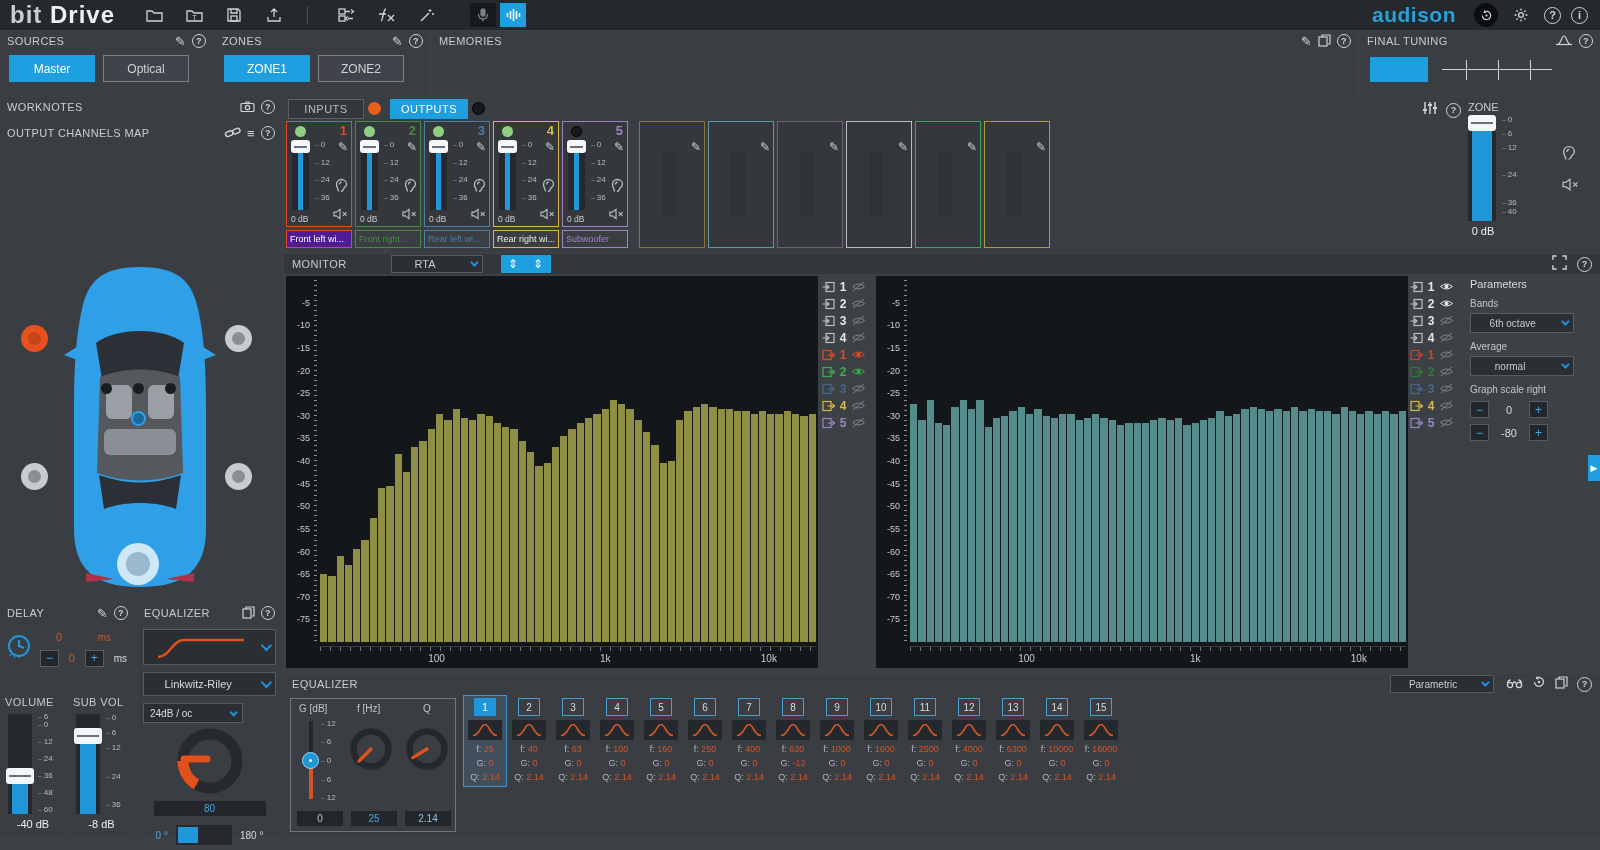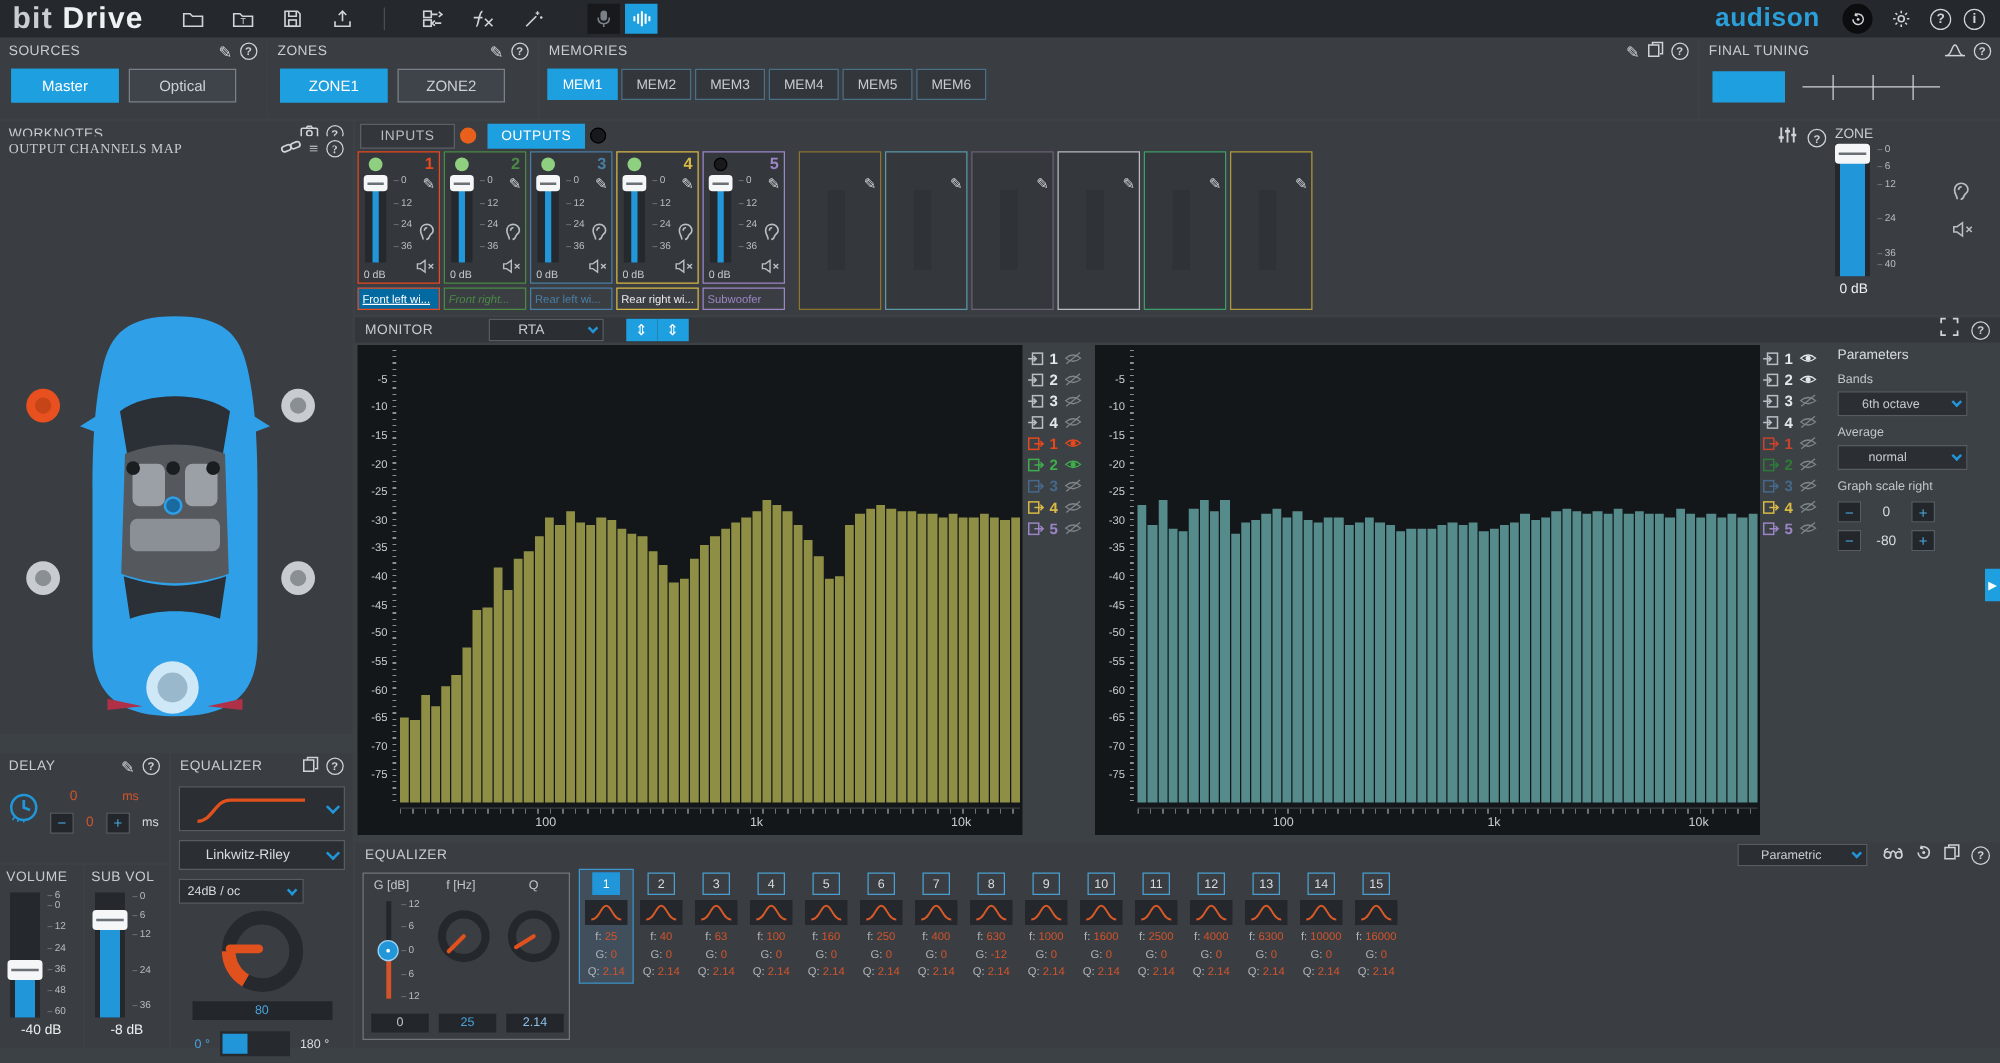--- a/index.html
+++ b/index.html
@@ -40,21 +40,21 @@
   #device { background:#26292d; padding:2px 10px; }
   #dev-name { font-size:20px; color:#fff; letter-spacing:.4px; }
   #dev-uid { font-size:8px; color:#70767c; margin-top:1px; }
   #dev-row { display:flex; justify-content:space-between; margin-top:4px; font-size:9px; }
   #dev-mode { color:#e8920f; }
   #dev-fw { color:#d8dcdf; }
 
   
   .lpanel { position:absolute; background:#3a3e43; }
   #worknotes { left:0; top:97px; width:282px; height:24px; }
-  #map { left:0; top:109px; width:282px; height:478px;font-family:Liberation Serif, serif; }
+  #map { left:0; top:123px; width:282px; height:478px; }
   #map-body { position:absolute; left:0; top:22px; right:0; bottom:0; }
   .spk { position:absolute; border-radius:50%; }
   #delay { left:0; top:603px; width:135px; height:87px; }
   #crossover { left:137px; top:603px; width:145px; height:235px; }
   #volume { left:0; top:692px; width:66px; height:146px; }
   #subvol { left:68px; top:692px; width:67px; height:146px; }
 
   #delay-grid { display:flex; padding:4px 6px; gap:6px; align-items:center; }
   .dly-val { color:#d2542a; font-size:11px; }
   .dly-unit { font-size:10px; }
@@ -290,28 +290,20 @@
           <span>MEMORIES</span>
           <span class="sp"></span>
         <span class="hic">
             <span class="pen-g">✎</span>
           <span><svg width="13" height="13" viewBox="0 0 13 13" fill="none" stroke="#cfd4d8" stroke-width="1.2">
                 <rect x="1" y="3" width="8" height="9"></rect>
                 <path d="M4 3 V1 H12 V10 H10"></path>
               </svg></span>
           <span class="circ" style="width:14px;height:14px;font-size:9px">?</span>
           </span>
-        </div>
-      <div id="mem-tabs">
-          <div class="mem-tab sel">MEM1</div>
-          <div class="mem-tab">MEM2</div>
-          <div class="mem-tab">MEM3</div>
-          <div class="mem-tab">MEM4</div>
-          <div class="mem-tab">MEM5</div>
-          <div class="mem-tab">MEM6</div>
         </div>
     </div>
     <div class="panel" style="width:240px">
       <div class="phead">
           <span>FINAL TUNING</span>
           <span class="sp"></span>
         <span class="hic">
             <span><svg width="18" height="12" viewBox="0 0 18 12" fill="none" stroke="#cfd4d8" stroke-width="1.2">
                 <path d="M1 10.5 H17"></path>
                 <path d="M3 10 C6 10 6.5 2 9 2 C11.5 2 12 10 15 10"></path>
@@ -533,21 +525,21 @@
             <span class="earic"><svg width="13" height="15" viewBox="0 0 13 15" fill="none" stroke="currentColor" stroke-width="1.3">
                 <path d="M3.5 13.5 C3.5 11 1.5 9.5 1.5 6.5 C1.5 3.5 3.7 1.5 6.5 1.5 C9.3 1.5 11.5 3.5 11.5 6.3 C11.5 8.3 10 9 9 10.2 C8.2 11.4 8.3 13.5 6 13.5"></path>
                 <path d="M4.5 6.5 C4.5 5 5.5 4 6.8 4.2"></path>
               </svg></span>
             <span class="dbl">0 dB</span>
             <span class="muteic"><svg width="15" height="12" viewBox="0 0 16 12" fill="none" stroke="currentColor" stroke-width="1.2">
                 <path d="M1 4 H3.5 L7.5 1 V11 L3.5 8 H1 Z"></path>
                 <path d="M10.5 4 L14.5 8 M14.5 4 L10.5 8"></path>
               </svg></span>
           </div>
-          <div class="ch-name" style="background: #0369a1; border-color: rgb(232, 73, 28); color: rgb(255, 255, 255); text-decoration: underline;">Front left wi...</div>
+          <div class="ch-name" style="background: #4c1d95; border-color: rgb(232, 73, 28); color: rgb(255, 255, 255);">Front left wi...</div>
         </div>
         <div class="chwrap">
           <div class="strip" style="border-color: rgb(74, 138, 69);">
             <span class="ledot" style="background: rgb(143, 208, 128); border: none;"></span>
             <span class="num" style="color: rgb(74, 138, 69);">2</span>
             <div class="vslide" style="position: absolute; left: 4px; top: 18px; width: 20px; height: 70px;">
               <div class="vtrack" style="left: 1px; top: 0px; width: 17px; height: 70px;"></div>
               <div class="vfill" style="left: 7px; top: 12px; width: 5px; height: 58px;"></div>
               <div class="vhandle" style="left: 0px; top: 0px; width: 19px; height: 13px;"></div>
             </div>
@@ -561,21 +553,21 @@
             <span class="earic"><svg width="13" height="15" viewBox="0 0 13 15" fill="none" stroke="currentColor" stroke-width="1.3">
                 <path d="M3.5 13.5 C3.5 11 1.5 9.5 1.5 6.5 C1.5 3.5 3.7 1.5 6.5 1.5 C9.3 1.5 11.5 3.5 11.5 6.3 C11.5 8.3 10 9 9 10.2 C8.2 11.4 8.3 13.5 6 13.5"></path>
                 <path d="M4.5 6.5 C4.5 5 5.5 4 6.8 4.2"></path>
               </svg></span>
             <span class="dbl">0 dB</span>
             <span class="muteic"><svg width="15" height="12" viewBox="0 0 16 12" fill="none" stroke="currentColor" stroke-width="1.2">
                 <path d="M1 4 H3.5 L7.5 1 V11 L3.5 8 H1 Z"></path>
                 <path d="M10.5 4 L14.5 8 M14.5 4 L10.5 8"></path>
               </svg></span>
           </div>
-          <div class="ch-name" style="border-color: rgb(74, 138, 69); color: rgb(74, 138, 69); font-style: italic;">Front right...</div>
+          <div class="ch-name" style="border-color: rgb(74, 138, 69); color: rgb(74, 138, 69);">Front right...</div>
         </div>
         <div class="chwrap">
           <div class="strip" style="border-color: rgb(74, 127, 165);">
             <span class="ledot" style="background: rgb(143, 208, 128); border: none;"></span>
             <span class="num" style="color: rgb(74, 127, 165);">3</span>
             <div class="vslide" style="position: absolute; left: 4px; top: 18px; width: 20px; height: 70px;">
               <div class="vtrack" style="left: 1px; top: 0px; width: 17px; height: 70px;"></div>
               <div class="vfill" style="left: 7px; top: 12px; width: 5px; height: 58px;"></div>
               <div class="vhandle" style="left: 0px; top: 0px; width: 19px; height: 13px;"></div>
             </div>

